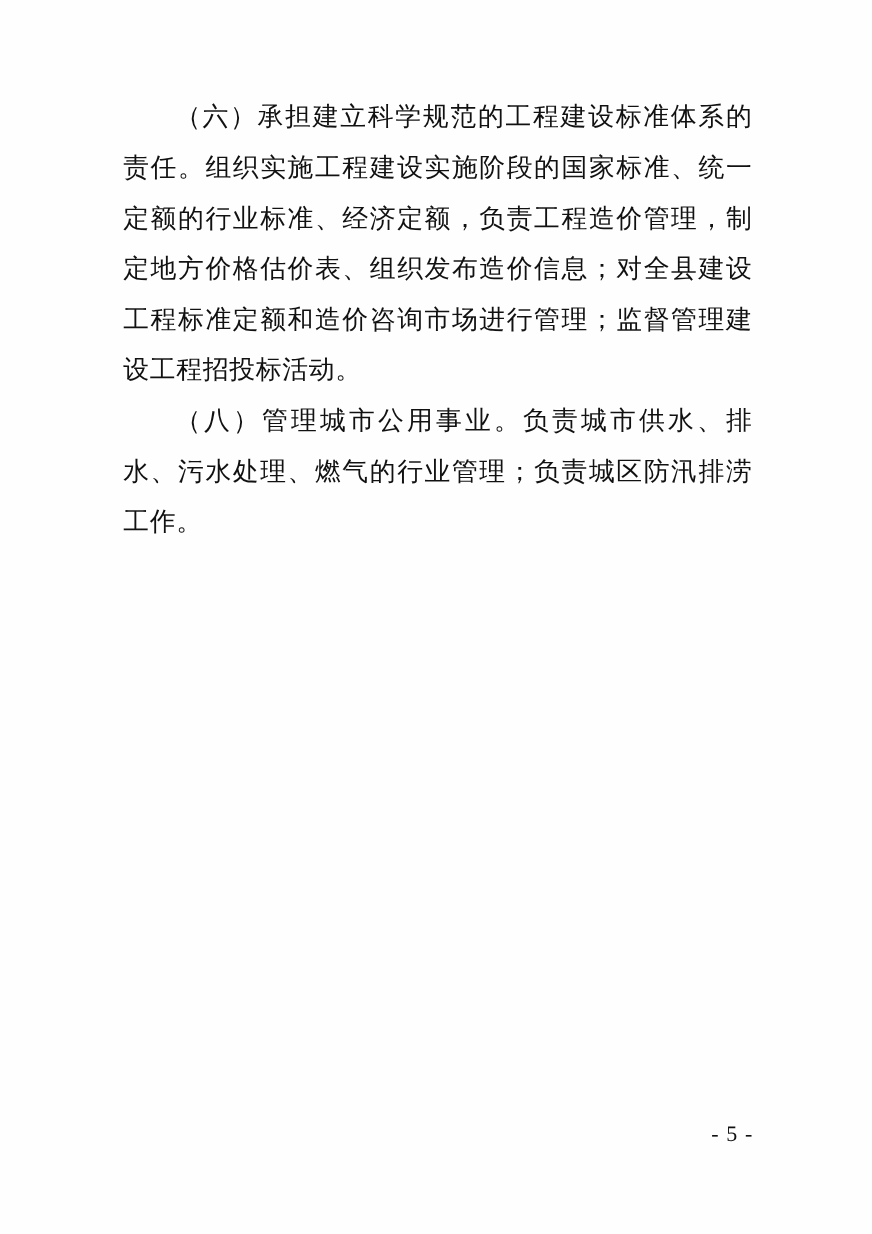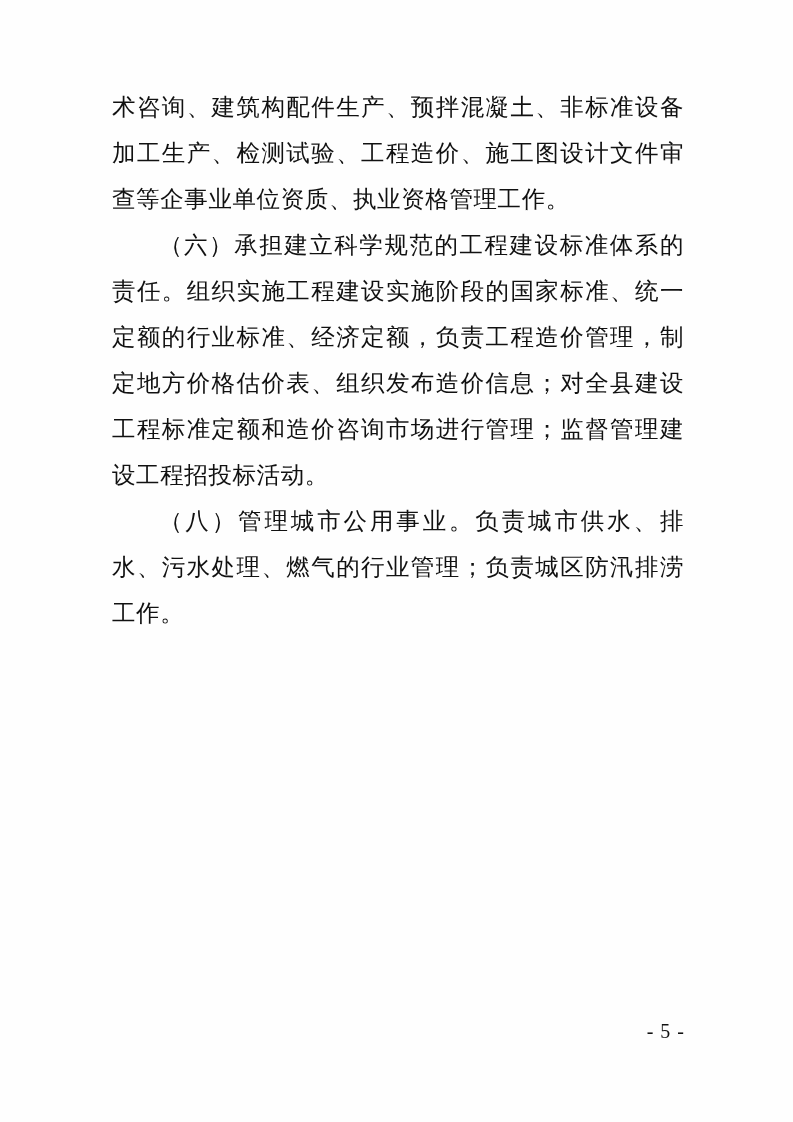--- a/index.html
+++ b/index.html
@@ -48,18 +48,17 @@
     font-size: 20px;
     color: #111111;
     letter-spacing: 1px;
   }
 </style>
 </head>
 <body>
 
 <div class="page">
   <div class="content">
-    <p class="para">术咨询、建筑构配件生产、预拌混凝土、非标准设备加工生产、检测试验、工程造价、施工图设计文件审查等企事业单位资质、执业资格管理工作。</p>
     <p class="para indent">（六）承担建立科学规范的工程建设标准体系的责任。组织实施工程建设实施阶段的国家标准、统一定额的行业标准、经济定额，负责工程造价管理，制定地方价格估价表、组织发布造价信息；对全县建设工程标准定额和造价咨询市场进行管理；监督管理建设工程招投标活动。</p>
     <p class="para indent">（八）管理城市公用事业。负责城市供水、排水、污水处理、燃气的行业管理；负责城区防汛排涝工作。</p>
   </div>
   <div class="page-number">- 5 -</div>
 </div>
 
 </body></html>

